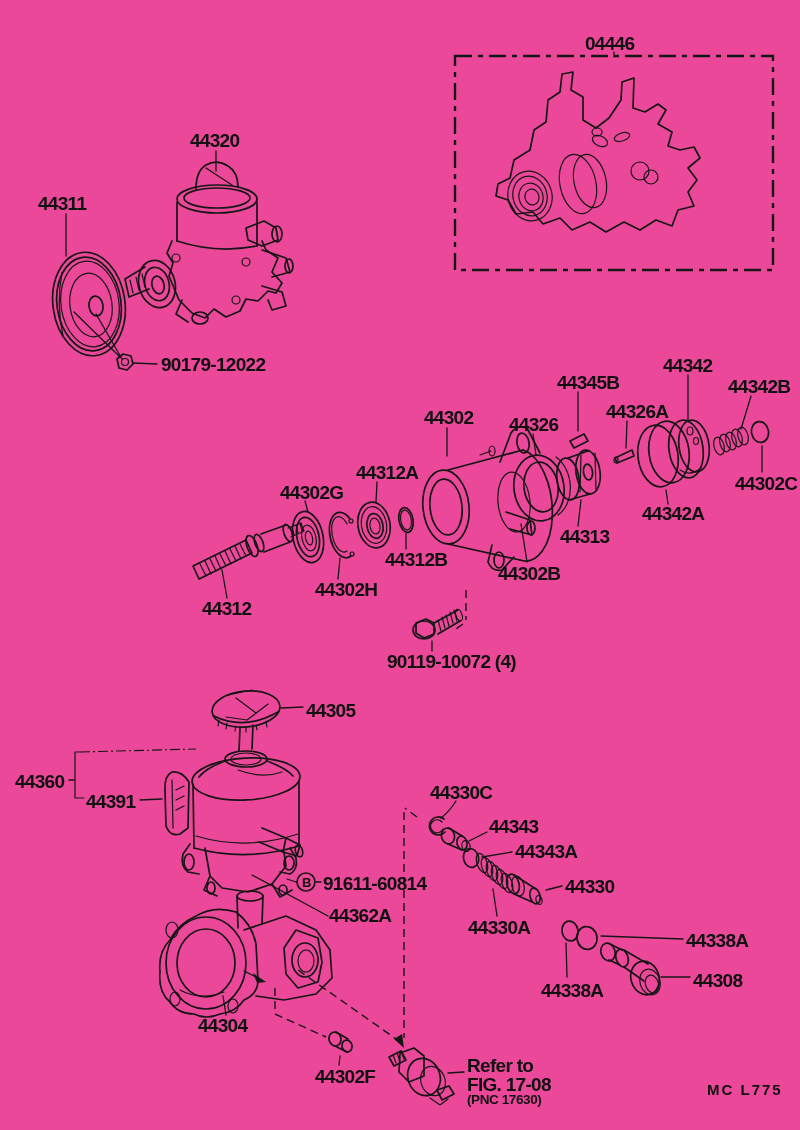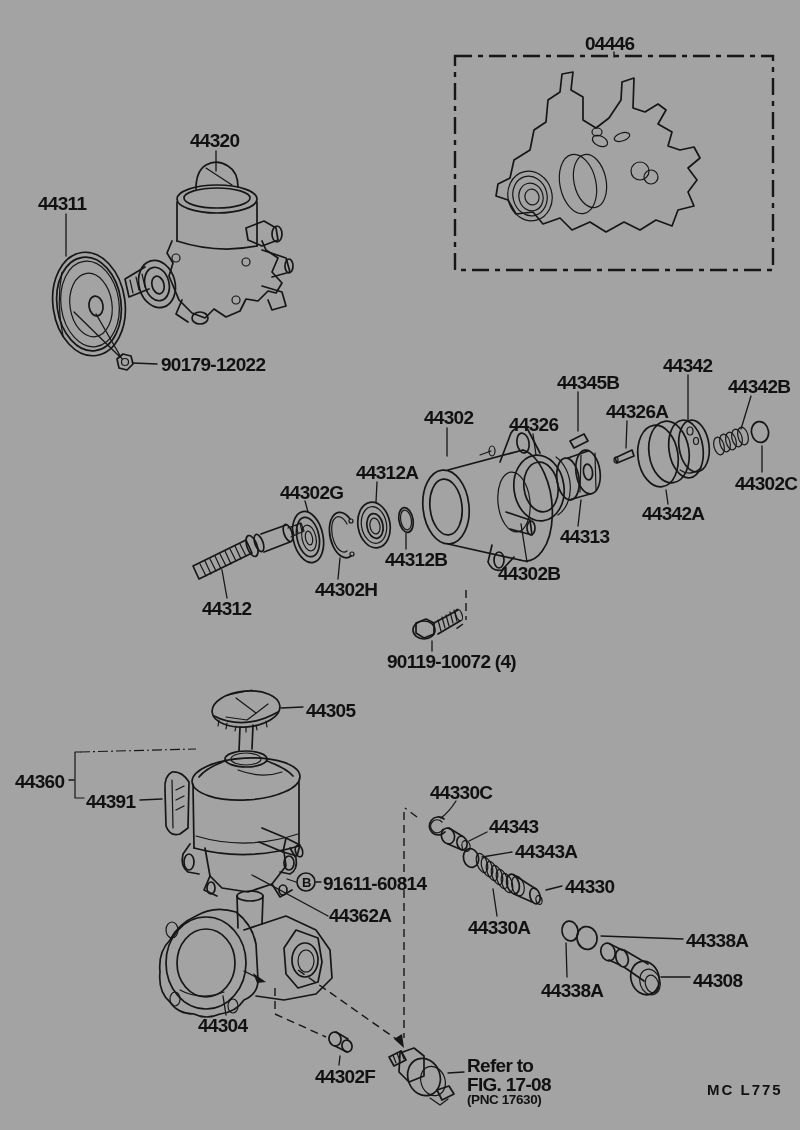--- a/index.html
+++ b/index.html
@@ -1,16 +1,16 @@
 <!DOCTYPE html>
 <html><head>
 <meta charset="utf-8">
 <style>
   html,body{margin:0;padding:0;background:#ffffff;}
-  #stage{position:relative;width:800px;height:1130px;background:#a3a3a3;overflow:hidden;}
+  #stage{position:relative;width:800px;height:1130px;background:#ec4899;overflow:hidden;}
   svg{position:absolute;left:0;top:0;}
   .ln{stroke:#161616;stroke-width:1.7;fill:none;stroke-linecap:round;stroke-linejoin:round;}
   .ln-thin{stroke:#161616;stroke-width:1.2;fill:none;stroke-linecap:round;}
   .leader{stroke:#161616;stroke-width:1.3;fill:none;stroke-linecap:round;}
   .dashed{stroke:#161616;stroke-width:1.4;fill:none;stroke-dasharray:8 5;stroke-linecap:butt;}
   .kitbox{stroke:#161616;stroke-width:2.4;fill:none;stroke-dasharray:17 6 5 6;}
   .dashdot{stroke:#161616;stroke-width:1.1;fill:none;stroke-dasharray:10 3 2 3;}
   .arrow{fill:#161616;stroke:none;}
   .lbl{font-family:"Liberation Sans",sans-serif;font-weight:bold;font-size:19px;letter-spacing:-0.7px;fill:#111;}
   .lbl-sm{font-family:"Liberation Sans",sans-serif;font-weight:bold;font-size:13.5px;letter-spacing:-0.4px;fill:#111;}

